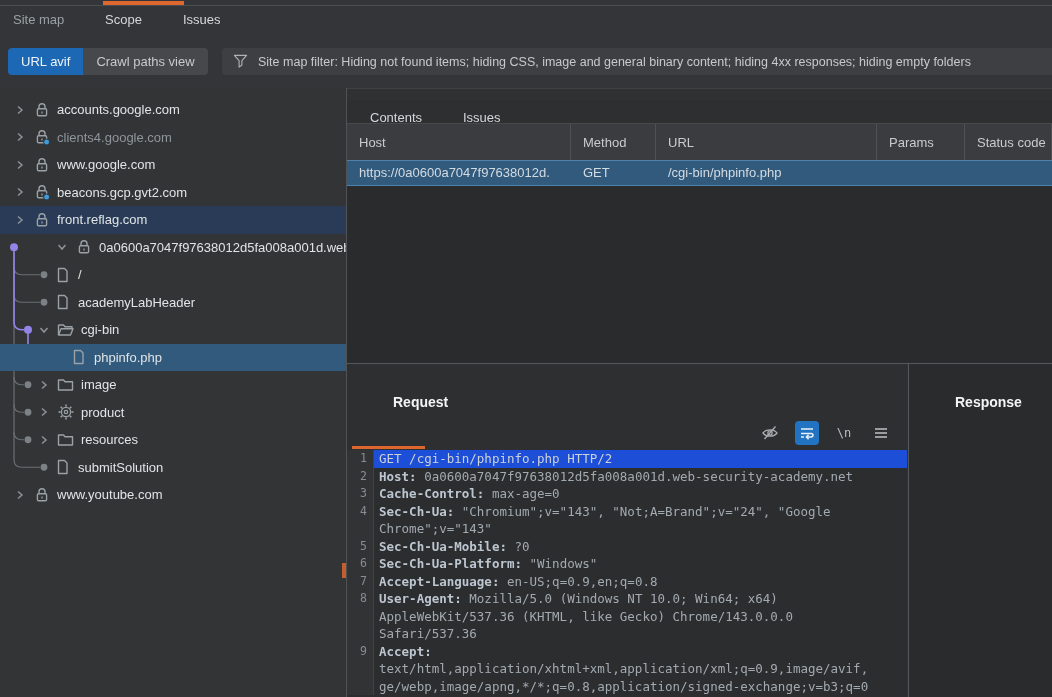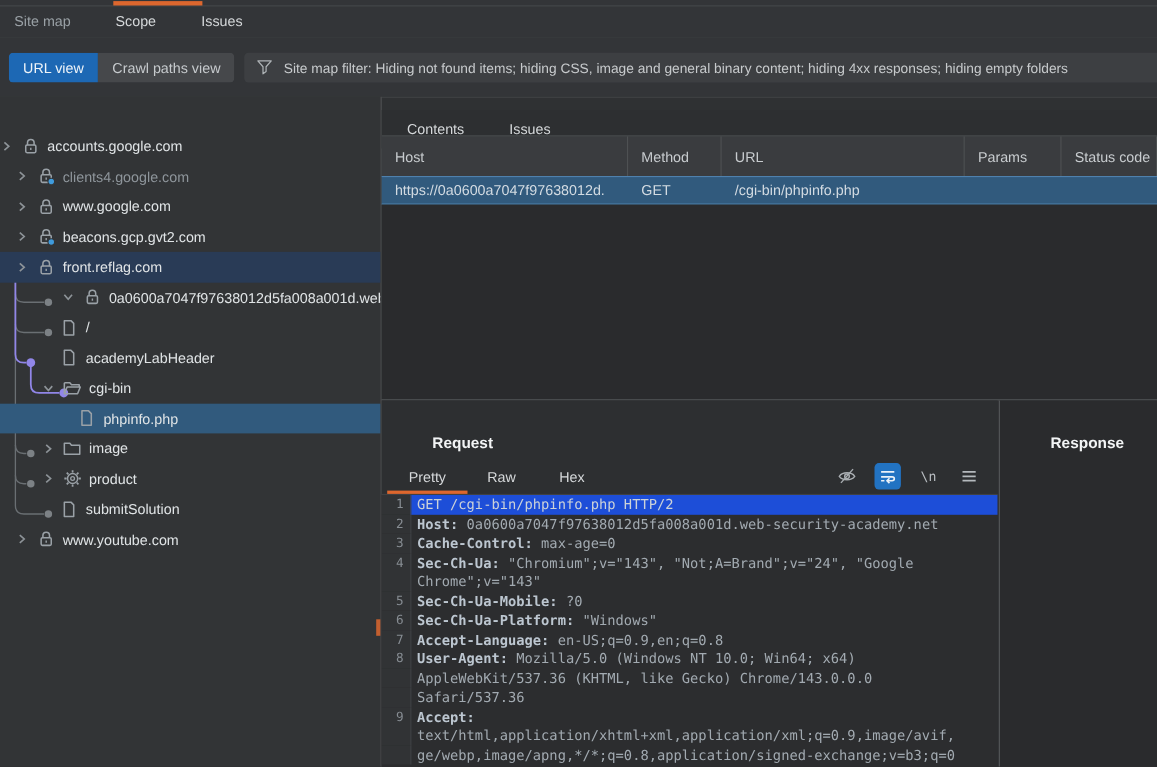--- a/index.html
+++ b/index.html
@@ -77,21 +77,21 @@
 
 <div class="tabbar">
   <span class="tab sel" style="left:13px;">Site map</span>
   <span class="tab" style="left:105px;">Scope</span>
   <span class="tab" style="left:183px;">Issues</span>
   <div class="tab-underline"></div>
 </div>
 
 <div class="toolbar">
   <div class="toggle">
-    <div class="opt sel">URL view</div>
+    <div class="opt sel">URL avif</div>
     <div class="opt">Crawl paths view</div>
   </div>
   <div class="filterbar">
     <span class="ficon">
       <svg width="15" height="15" viewBox="0 0 16 16">
           <path d="M1.5 1.5 h13 l-5 5.6 v4.6 l-3 2.3 v-6.9 z" fill="none" stroke="#aeb3b6" stroke-width="1.2" stroke-linejoin="round"></path>
         </svg>
     </span>
     <span class="ftext">Site map filter: Hiding not found items; hiding CSS, image and general binary content; hiding 4xx responses; hiding empty folders</span>
   </div>
@@ -111,21 +111,21 @@
     <circle cx="28" cy="324.25" r="3.4" fill="#7c8185"></circle>
     <circle cx="28" cy="351.75" r="3.4" fill="#7c8185"></circle>
     <circle cx="44" cy="379.25" r="3.4" fill="#7c8185"></circle>
     <path d="M14 159.25 V234 Q14 241.75 21.75 241.75 L24 241.75" fill="none" stroke="#9186e8" stroke-width="1.6"></path>
     <path d="M28 241.75 V261.5 Q28 269.25 35.75 269.25 L54 269.25" fill="none" stroke="#9186e8" stroke-width="1.6"></path>
     <circle cx="14" cy="159.25" r="4" fill="#9186e8"></circle>
     <circle cx="28" cy="241.75" r="4" fill="#9186e8"></circle>
     <circle cx="58" cy="269.25" r="4" fill="#9186e8"></circle>
   </svg>
   <div id="tree-rows" style="position:absolute;left:0;top:8px;width:346px;">
-      <div class="trow" style=" margin-top: 23px;">
+      <div class="trow" style="padding-left: 14px;">
         <span class="chev">
           <svg width="10" height="10" viewBox="0 0 10 10">
             <path d="M3 1.5 L7 5 L3 8.5" fill="none" stroke="#8d9398" stroke-width="1.5"></path>
           </svg>
         </span>
         <span class="ticon">
           <svg width="16" height="16" viewBox="0 0 16 16">
       <path d="M5 7 V4.8 a3 3 0 0 1 6 0 V7" fill="none" stroke="#9aa1a7" stroke-width="1.4"></path>
       <rect x="3.4" y="6.8" width="9.2" height="7" rx="1.2" fill="none" stroke="#9aa1a7" stroke-width="1.4"></rect>
       <line x1="8" y1="9.4" x2="8" y2="11.4" stroke="#9aa1a7" stroke-width="1.3"></line>
@@ -279,20 +279,33 @@
               <line x1="13.4" y1="8" x2="15.5" y2="8"></line>
         <line x1="2.7" y1="2.7" x2="4.2" y2="4.2"></line>
               <line x1="11.8" y1="11.8" x2="13.3" y2="13.3"></line>
         <line x1="2.7" y1="13.3" x2="4.2" y2="11.8"></line>
               <line x1="11.8" y1="4.2" x2="13.3" y2="2.7"></line>
       </g>
           </svg>
         </span>
         <span class="tlabel">product</span>
       </div>
+      <div class="trow" style="padding-left: 38px;">
+        <span class="chev">
+          <svg width="10" height="10" viewBox="0 0 10 10">
+            <path d="M3 1.5 L7 5 L3 8.5" fill="none" stroke="#8d9398" stroke-width="1.5"></path>
+          </svg>
+        </span>
+        <span class="ticon">
+          <svg width="17" height="15" viewBox="0 0 17 15">
+      <path d="M1.5 3 h5 l1.5 1.8 h7.5 v8.2 h-14 z" fill="none" stroke="#9aa1a7" stroke-width="1.4" stroke-linejoin="round"></path>
+          </svg>
+        </span>
+        <span class="tlabel">resources</span>
+      </div>
       <div class="trow" style="padding-left: 54px;">
         <span class="ticon">
           <svg width="15" height="16" viewBox="0 0 15 16">
       <path d="M3.5 1.5 h6 l2.5 2.5 v10.5 h-8.5 z" fill="none" stroke="#9aa1a7" stroke-width="1.4" stroke-linejoin="round"></path>
           </svg>
         </span>
         <span class="tlabel">submitSolution</span>
       </div>
       <div class="trow" style="padding-left: 14px;">
         <span class="chev">
@@ -335,25 +348,20 @@
     <div class="td" style="width: 221px;">/cgi-bin/phpinfo.php</div>
     <div class="td" style="width: 88px;"></div>
     <div class="td" style="width: 87px;"></div>
   </div>
 <div class="table-empty"></div>
 
 <div class="hdiv"></div>
 
 <div class="request-panel">
   <div class="panel-title">Request</div>
-  <div class="rtabs">
-    <span class="rtab" style="left:15px;width:53px;">Pretty</span>
-    <span class="rtab" style="left:93px;width:32px;">Raw</span>
-    <span class="rtab" style="left:158px;width:30px;">Hex</span>
-  </div>
   <div class="rtab-underline"></div>
   <div class="ricons">
     <span class="iconbtn">
       <svg width="18" height="16" viewBox="0 0 18 16">
         <path d="M2 8 C5 3.8 13 3.8 16 8 C13 12.2 5 12.2 2 8 Z" fill="none" stroke="#a9aeb2" stroke-width="1.3"></path>
         <circle cx="9" cy="8" r="2.1" fill="none" stroke="#a9aeb2" stroke-width="1.3"></circle>
         <line x1="3.5" y1="14" x2="14.5" y2="1.5" stroke="#a9aeb2" stroke-width="1.3"></line>
       </svg>
     </span>
     <span class="iconbtn on">

